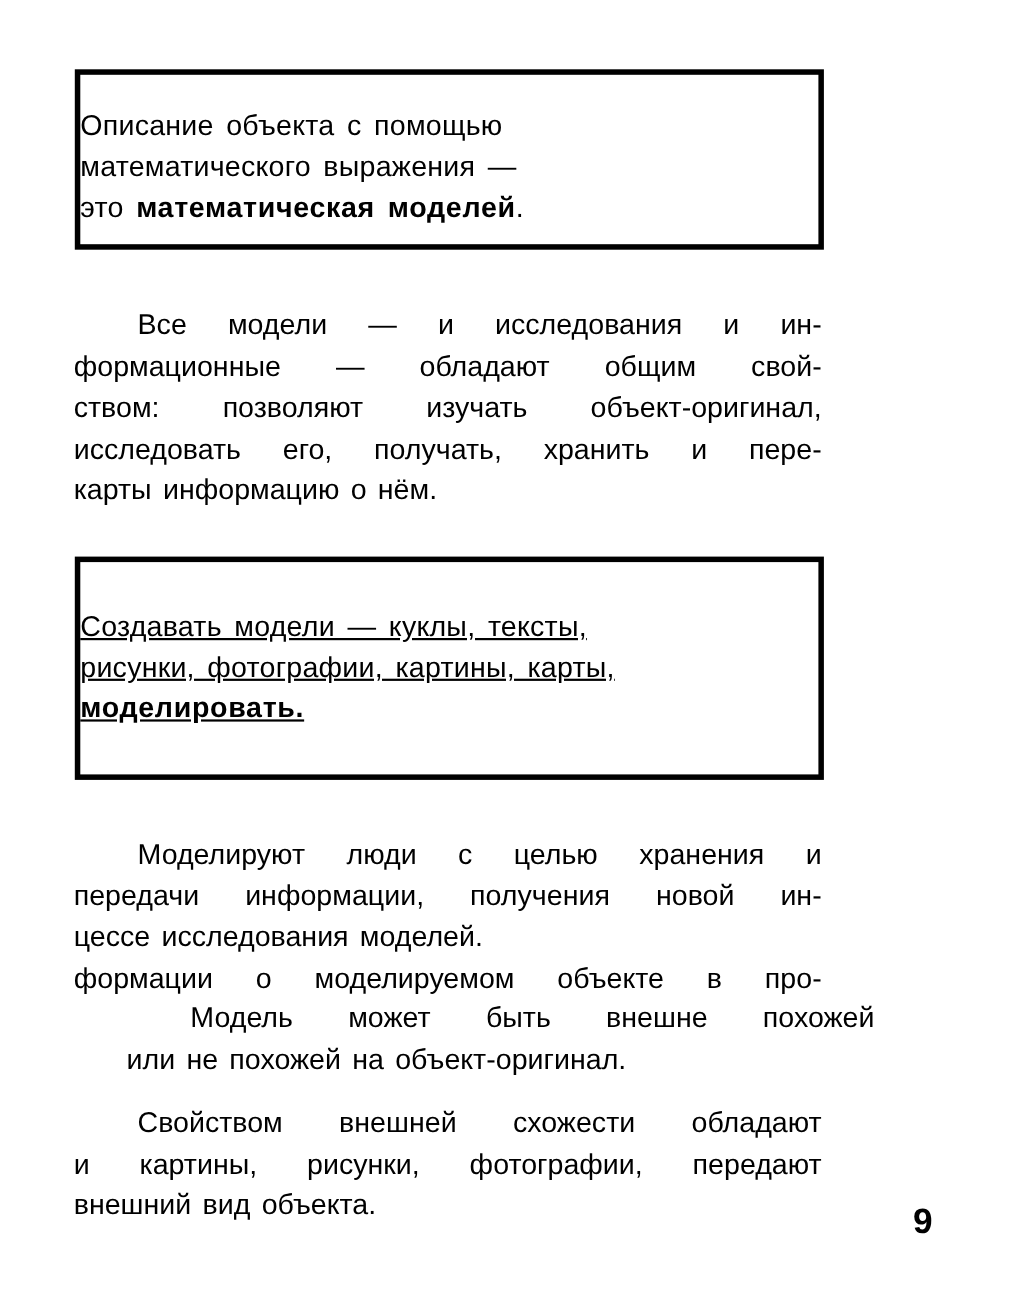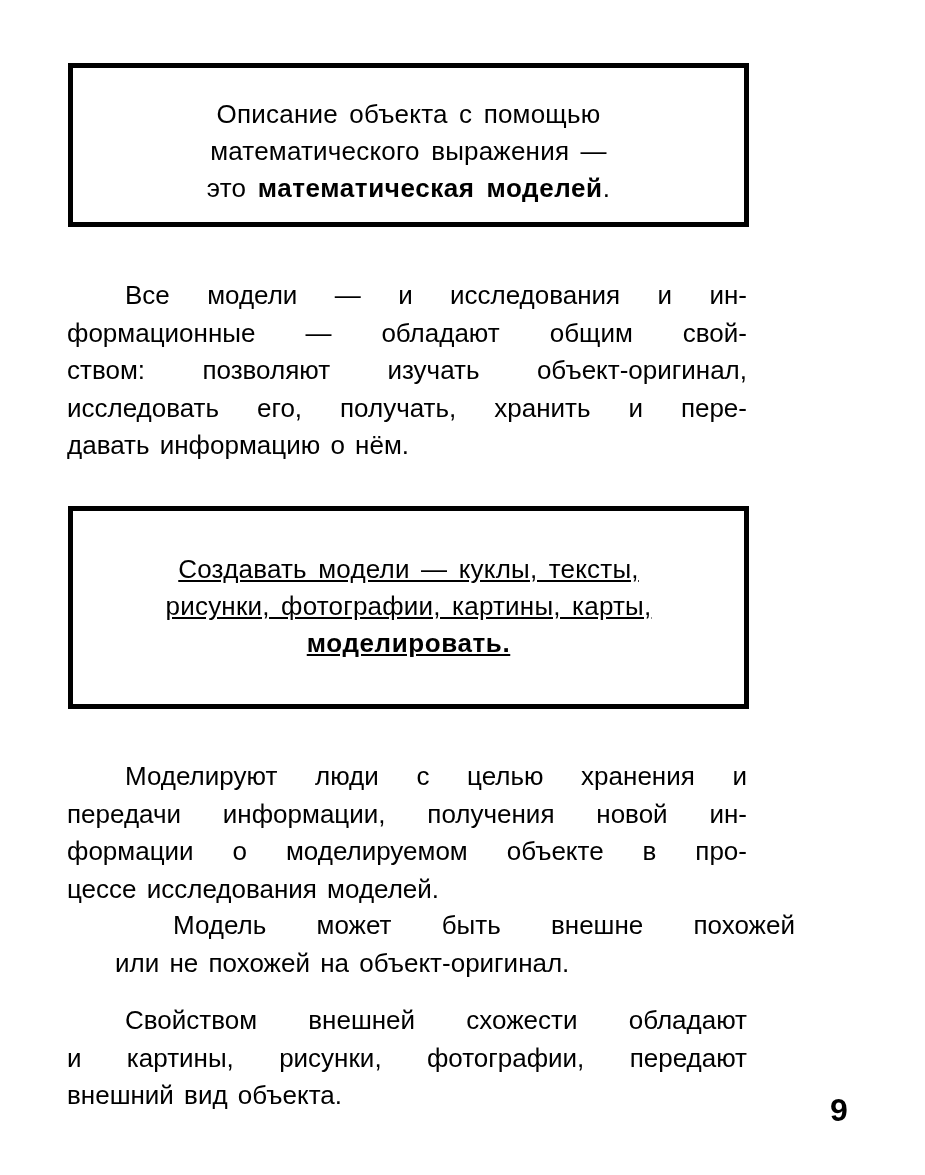--- a/index.html
+++ b/index.html
@@ -6,21 +6,20 @@
     body {
       width: 925px; height: 1175px; position: relative; overflow: hidden;
       font-family: "Liberation Sans", "DejaVu Sans", sans-serif;
       color: #000000;
     }
     .box {
       position: absolute;
       left: 68px; width: 671px;
       border: 5px solid #000;
       box-sizing: content-box;
-      text-align: center;
       font-size: 26px;
       line-height: 37px;
       letter-spacing: 0.2px;
       word-spacing: 4px;
     }
     #box1 { top: 63px; height: 154px; }
     #box1 .inner { padding-top: 28px; }
     #box2 { top: 506px; height: 193px; }
     #box2 .inner { padding-top: 40px; text-decoration: underline; }
     .box .line { display: block; }
@@ -56,36 +55,36 @@
     <span class="line">математического выражения —</span>
     <span class="line"><span>это </span><b>математическая моделей</b><span>.</span></span>
   </div>
 </div>
 
 <div id="p1" class="para">
   <span class="l indent">Все модели — и исследования и ин-</span>
   <span class="l">формационные — обладают общим свой-</span>
   <span class="l">ством: позволяют изучать объект-оригинал,</span>
   <span class="l">исследовать его, получать, хранить и пере-</span>
-  <span class="l last">давать информацию о нём.</span>
+  <span class="l last">карты информацию о нём.</span>
 </div>
 
 <div id="box2" class="box">
   <div class="inner">
     <span class="line">Создавать модели — куклы, тексты,</span>
     <span class="line">рисунки, фотографии, картины, карты,</span>
     <span class="line"><b>моделировать.</b></span>
   </div>
 </div>
 
 <div id="p2" class="para">
   <span class="l indent">Моделируют люди с целью хранения и</span>
   <span class="l">передачи информации, получения новой ин-</span>
+  <span class="l last">цессе исследования моделей.</span>
   <span class="l">формации о моделируемом объекте в про-</span>
-  <span class="l last">цессе исследования моделей.</span>
 </div>
 
 <div id="p3" class="para">
   <span class="l indent">Модель может быть внешне похожей</span>
   <span class="l last">или не похожей на объект-оригинал.</span>
 </div>
 
 <div id="p4" class="para">
   <span class="l indent">Свойством внешней схожести обладают</span>
   <span class="l">и картины, рисунки, фотографии, передают</span>

